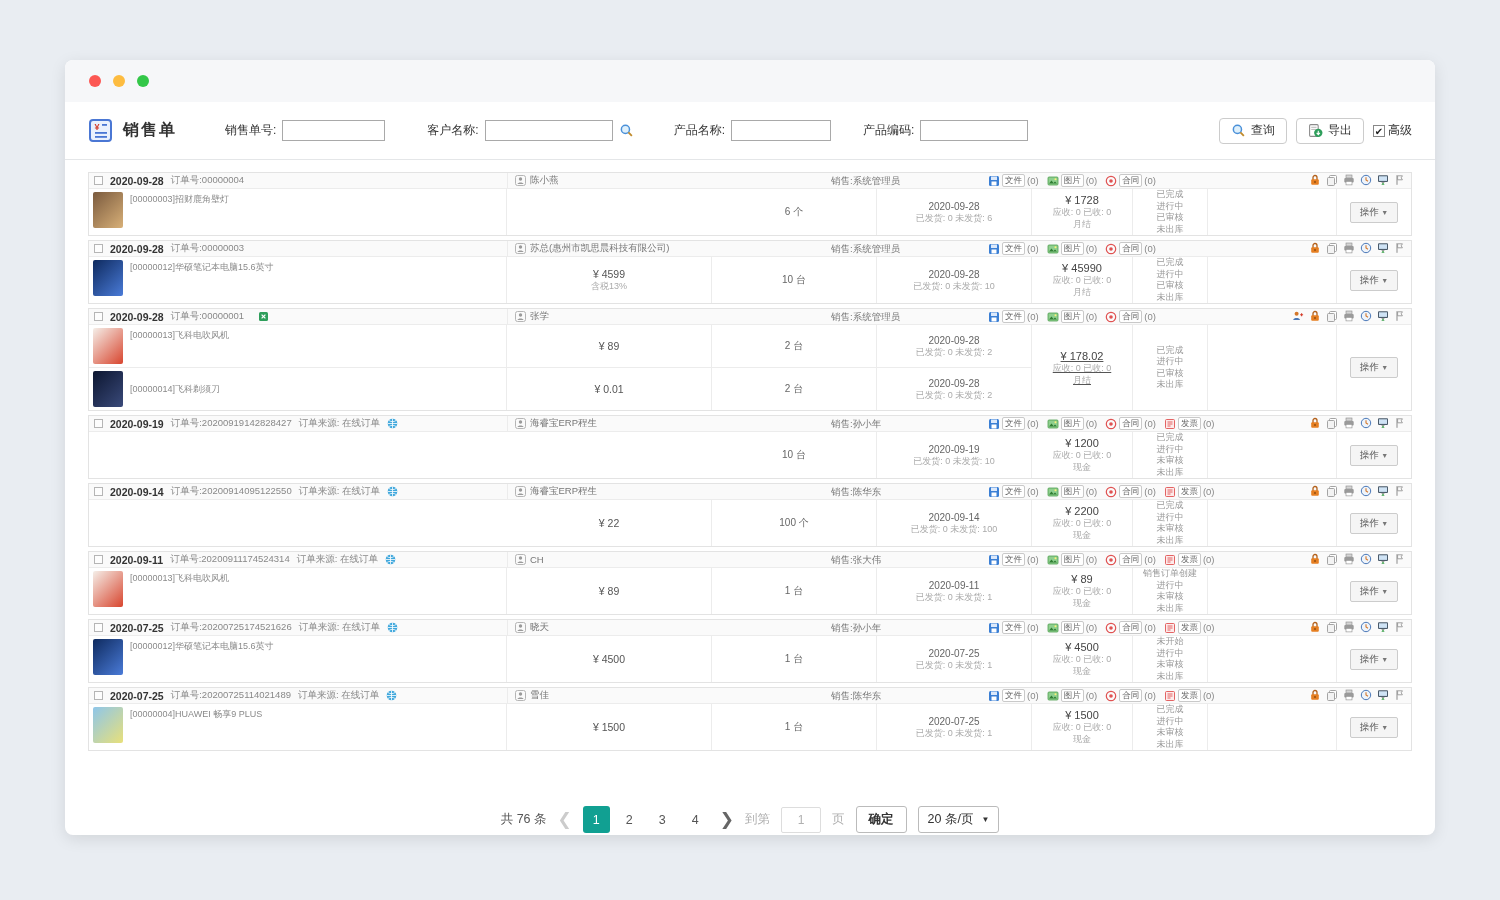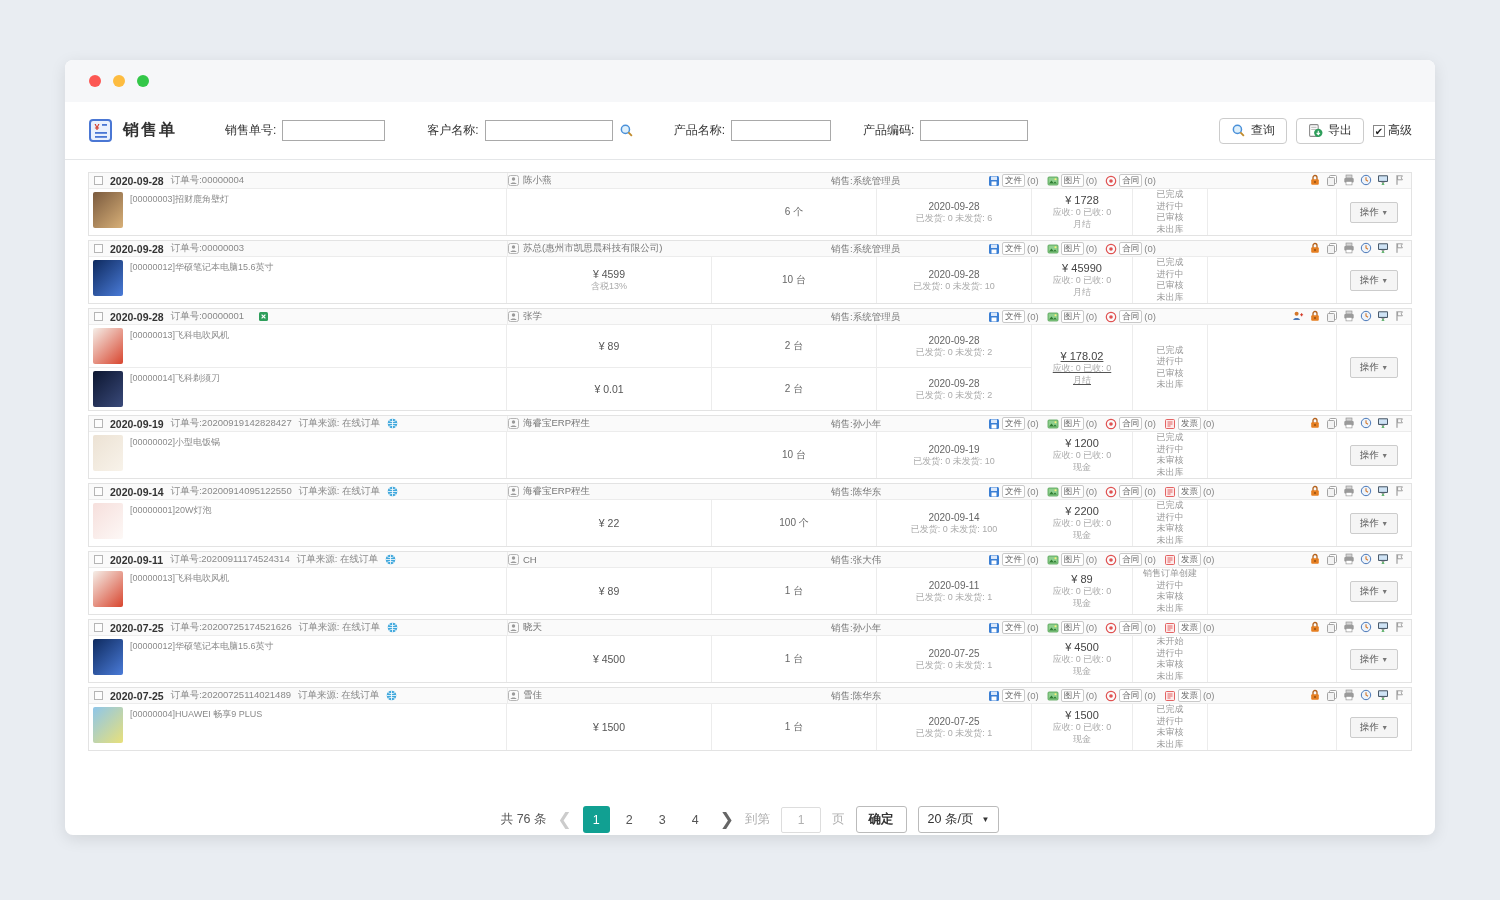--- a/index.html
+++ b/index.html
@@ -24,21 +24,21 @@
   .cbox { width:12px; height:12px; border:1px solid #888; background:#fff; font-size:10px; line-height:11px;
           text-align:center; color:#222; }
 
   .table { margin:12px 23px 0; }
   .order { border:1px solid #e3e3e3; margin-bottom:4px; background:#fff; }
   .order-head { height:16px; background:#fafafa; border-bottom:1px solid #ececec; position:relative;
                 font-size:9.5px; color:#888; }
   .oh-left { position:absolute; left:5px; top:1px; display:flex; align-items:center; gap:7px; }
   .cbx { width:9px; height:9px; border:1px solid #b5b5b5; background:#fdfdfd; display:inline-block; }
   .h-date { font-weight:700; font-size:10.5px; color:#333; }
-  .h-cust { position:absolute; left:418px; top:0; height:100%; padding-left:0; display:flex;
+  .h-cust { position:absolute; left:418px; top:0; height:100%; padding-left:7px; display:flex;
             align-items:center; gap:4px; border-left:1px solid #ececec; color:#777; }
   .h-sales { position:absolute; left:742px; top:2px; color:#777; }
   .h-badges { position:absolute; left:899px; top:1px; display:flex; align-items:center; gap:8px; }
   .badge { display:flex; align-items:center; gap:2px; }
   .badge .blabel { border:1px solid #c9c9c9; background:#fff; padding:0 2px; font-size:8.5px; color:#666;
                    border-radius:2px; line-height:11px; }
   .h-icons { position:absolute; right:5px; top:1px; display:flex; align-items:center; gap:5px; }
   .ic { display:inline-flex; align-items:center; }
 
   .order-body { display:grid; grid-template-columns:418px 205px 165px 155px 101px 75px 129px 74px; }
@@ -527,21 +527,21 @@
           <div class="cell cent" style="grid-area: 1 / 2;">
             <span class="price1">¥ 89</span>
           </div>
           <div class="cell cent" style="grid-area: 1 / 3;">
             <span class="qty">2 台</span>
           </div>
           <div class="cell cent" style="grid-area: 1 / 4;">
             <span class="d1">2020-09-28</span>
             <span class="sub">已发货: 0  未发货: 2</span>
           </div>
-          <div class="cell prod topline" style="grid-area: 2 / 1;">
+          <div class="cell prod topline" style="grid-area: 2 / 1; align-items: center;">
             <span class="thumb" style="background: linear-gradient(135deg, rgb(12, 22, 48), rgb(58, 74, 122));"></span>
             <span class="pname">[00000014]飞科剃须刀</span>
           </div>
           <div class="cell cent topline" style="grid-area: 2 / 2;">
             <span class="price1">¥ 0.01</span>
           </div>
           <div class="cell cent topline" style="grid-area: 2 / 3;">
             <span class="qty">2 台</span>
           </div>
           <div class="cell cent topline" style="grid-area: 2 / 4;">
@@ -674,24 +674,20 @@
             </span>
             <span class="ic">
               <svg width="12" height="12" viewBox="0 0 12 12">
                 <path d="M3 1.2v9.6" stroke="#8a8a8a" stroke-width="1"></path>
                 <path d="M3.6 1.8h4.8L7.2 3.8l1.2 2H3.6z" fill="#fafafa" stroke="#8a8a8a" stroke-width=".8"></path>
               </svg>
             </span>
           </span>
     </div>
     <div class="order-body">
-          <div class="cell prod" style="grid-area: 1 / 1;">
-            <span class="thumb" style="background: linear-gradient(135deg, rgb(236, 226, 212), rgb(248, 243, 234));"></span>
-            <span class="pname">[00000002]小型电饭锅</span>
-          </div>
           <div class="cell cent" style="grid-area: 1 / 3;">
             <span class="qty">10 台</span>
           </div>
           <div class="cell cent" style="grid-area: 1 / 4;">
             <span class="d1">2020-09-19</span>
             <span class="sub">已发货: 0  未发货: 10</span>
           </div>
           <div class="cell cent" style="grid-area: 1 / 5 / span 1;">
             <span class="amt1">¥ 1200</span>
             <span class="sub">应收: 0  已收: 0</span>
@@ -818,24 +814,20 @@
             </span>
             <span class="ic">
               <svg width="12" height="12" viewBox="0 0 12 12">
                 <path d="M3 1.2v9.6" stroke="#8a8a8a" stroke-width="1"></path>
                 <path d="M3.6 1.8h4.8L7.2 3.8l1.2 2H3.6z" fill="#fafafa" stroke="#8a8a8a" stroke-width=".8"></path>
               </svg>
             </span>
           </span>
     </div>
     <div class="order-body">
-          <div class="cell prod" style="grid-area: 1 / 1;">
-            <span class="thumb" style="background: linear-gradient(135deg, rgb(246, 223, 220), rgb(253, 248, 246));"></span>
-            <span class="pname">[00000001]20W灯泡</span>
-          </div>
           <div class="cell cent" style="grid-area: 1 / 2;">
             <span class="price1">¥ 22</span>
           </div>
           <div class="cell cent" style="grid-area: 1 / 3;">
             <span class="qty">100 个</span>
           </div>
           <div class="cell cent" style="grid-area: 1 / 4;">
             <span class="d1">2020-09-14</span>
             <span class="sub">已发货: 0  未发货: 100</span>
           </div>

